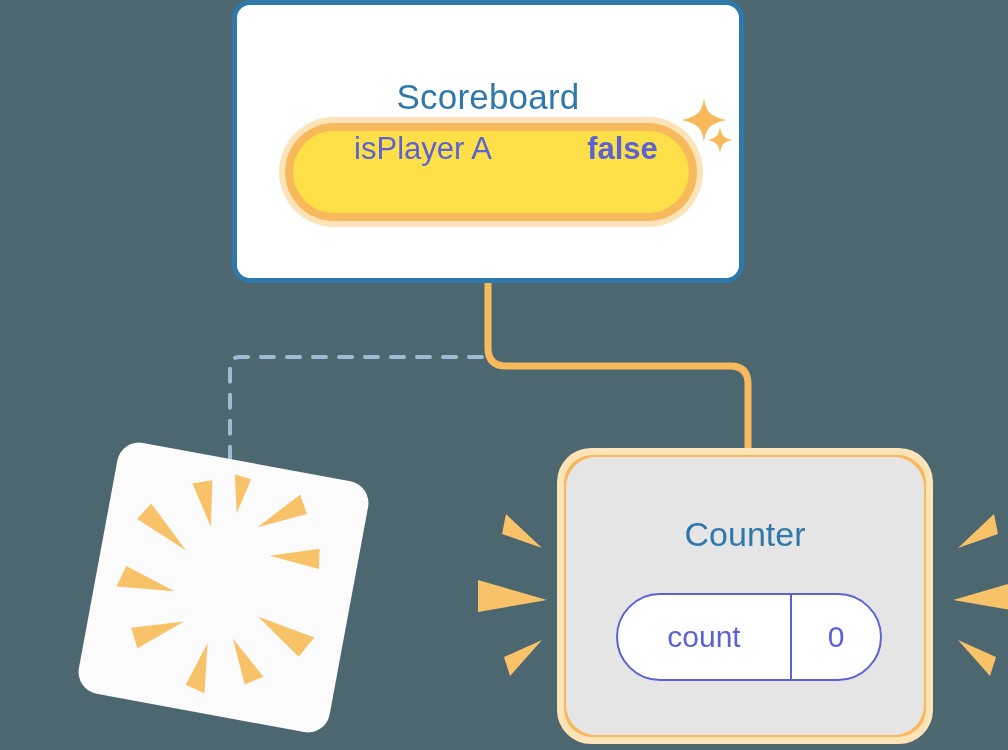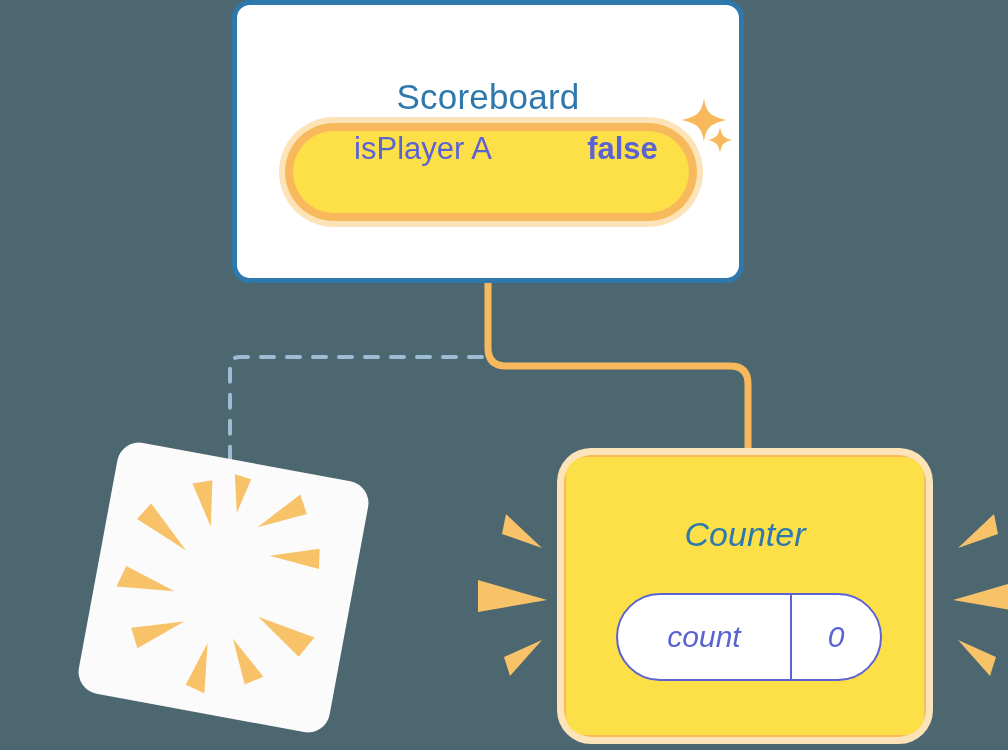--- a/index.html
+++ b/index.html
@@ -118,23 +118,22 @@
   }
   .card-counter-mid {
     position: absolute;
     left: 7px; top: 7px; right: 7px; bottom: 7px;
     border-radius: 28px;
     background: #f8b95c;
   }
   .card-counter-inner {
     position: absolute;
     left: 9px; top: 9px; right: 9px; bottom: 9px;
-    border-radius: 20px;
-    background: #fde047;
-    font-style: italic;
+    border-radius: 30px;
+    background: #e5e5e5;
   }
   .counter-title {
     text-align: center;
     color: #2e78ab;
     font-size: 34px;
     margin-top: 58px;
   }
   .pill-blue {
     position: absolute;
     left: 50px;

